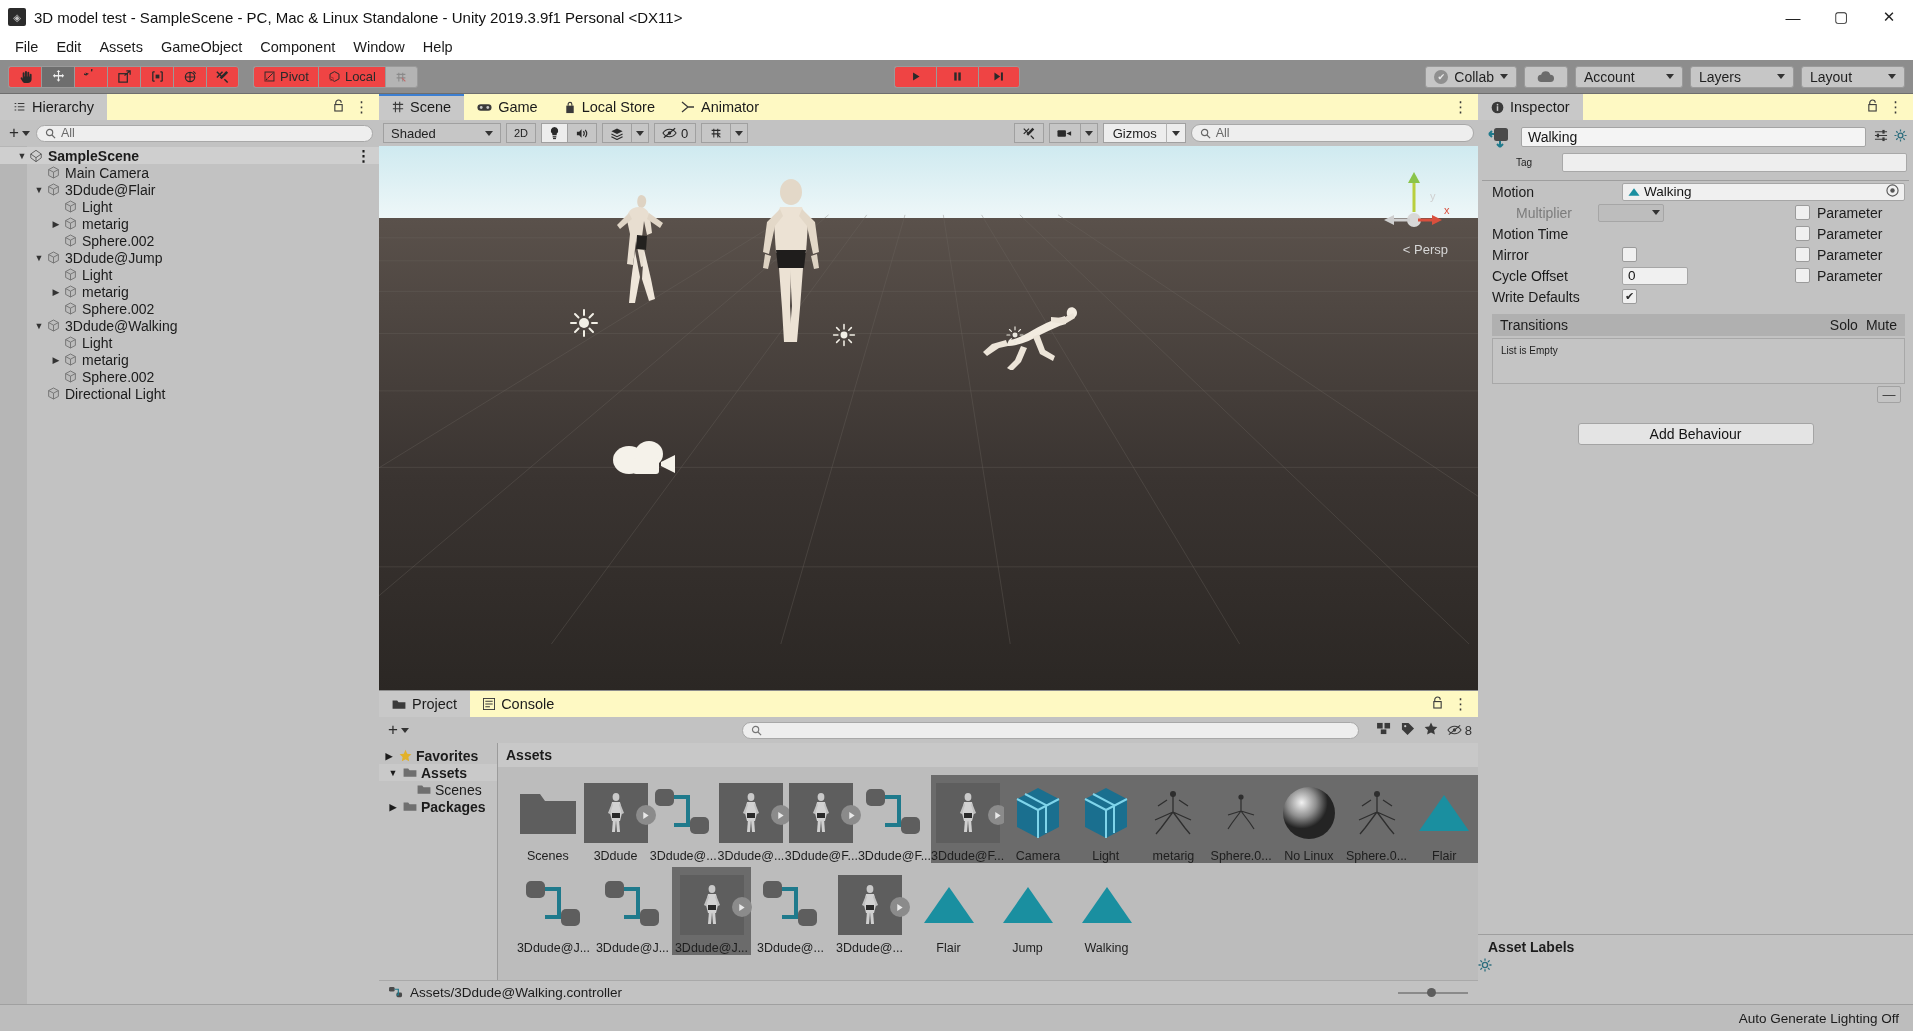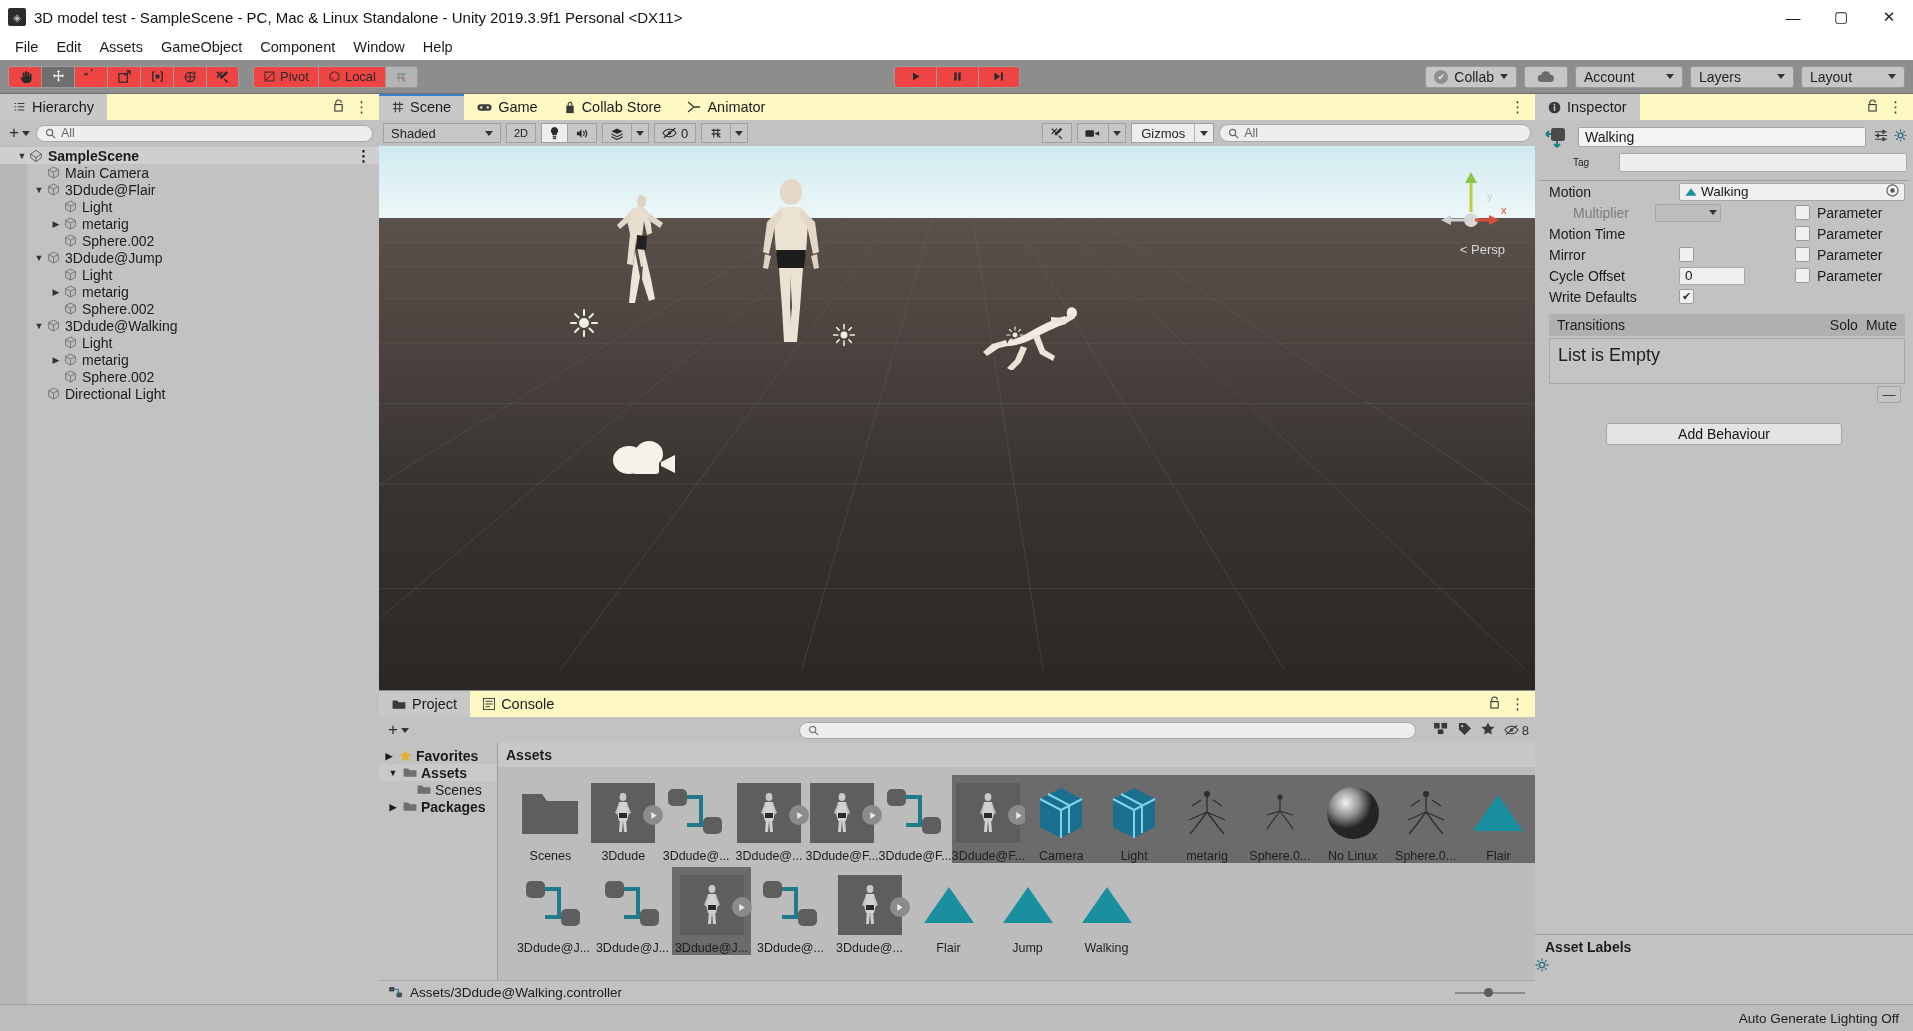--- a/index.html
+++ b/index.html
@@ -39,21 +39,21 @@
   .pill { height:22px; background:#c6c6c6; border:1px solid #9a9a9a; border-radius:3px; display:flex; align-items:center;
           padding:0 8px; gap:6px; font-size:14px; color:#1f1f1f; }
   .caret { width:0;height:0;border-left:4px solid transparent;border-right:4px solid transparent;border-top:5px solid #333; }
   .chk-round { width:14px;height:14px;border-radius:50%;background:#8f8f8f;color:#e8e8e8;font-size:9px;
                display:flex;align-items:center;justify-content:center;}
 
   
   .workspace { flex:1; display:flex; min-height:0; }
   .left-col { width:379px; display:flex; flex-direction:column; flex:none; }
   .center-col { flex:1; display:flex; flex-direction:column; min-width:0; }
-  .right-col { width:378px; display:flex; flex-direction:column; flex:none; background:#c2c2c2; }
+  .right-col { width:435px; display:flex; flex-direction:column; flex:none; background:#c2c2c2; }
 
   
   .tabbar { height:26px; background:#fef9c3; display:flex; align-items:center; flex:none; position:relative;}
   .tab { height:26px; display:flex; align-items:center; gap:6px; padding:0 13px; font-size:14.5px; color:#1b1b1b; }
   .tab.active { background:#c8c8c8; }
   .tab.active.scene { box-shadow: inset 0 2px 0 #3d7fd1; }
   .tabbar .tabicons { margin-left:auto; display:flex; align-items:center; gap:10px; padding-right:10px; color:#3a3a3a; font-size:13px;}
   .dots { letter-spacing:0; line-height:8px; font-size:15px; }
 
   .searchrow { height:26px; background:#c2c2c2; display:flex; align-items:center; gap:6px; padding:0 6px; flex:none; }
@@ -137,21 +137,21 @@
   .fld.small { width:66px; }
   .fld.dimbox { width:66px; background:#bdbdbd; border-color:#a6a6a6; justify-content:flex-end; padding-right:3px;}
   .cbox { width:15px;height:15px;background:#f0f0f0;border:1px solid #9b9b9b;border-radius:2px;
           display:flex;align-items:center;justify-content:center;font-size:11px;color:#2b2b2b;flex:none;}
   .paramcell { width:146px; display:flex; align-items:center; gap:7px; justify-content:flex-end; margin-left:auto;}
   .paramcell .ptext { width:88px; text-align:left; font-size:14px;}
   .transhd { height:22px; margin:7px 8px 0 14px; background:#b0b0b0; display:flex; align-items:center;
              padding:0 8px; font-size:14px; }
   .transhd .solomute { margin-left:auto; display:flex; gap:8px; }
   .translist { margin:2px 8px 0 14px; height:46px; background:#c4c4c4; border:1px solid #a8a8a8;
-               display:flex; align-items:flex-start; padding:6px 0 0 8px; font-size:18px;}
+               display:flex; align-items:flex-start; padding:6px 0 0 8px; font-size:10px;}
   .minusrow { display:flex; justify-content:flex-end; padding:2px 12px 0 0;}
   .minusbtn { width:24px;height:17px;background:#c4c4c4;border:1px solid #a2a2a2;border-radius:2px;
               display:flex;align-items:center;justify-content:center;font-size:13px;color:#333;}
   .addbeh { margin:20px auto 0 auto; width:236px; height:22px; background:#e4e4e4; border:1px solid #a4a4a4;
             border-radius:3px; display:flex; align-items:center; justify-content:center; font-size:14px; color:#141414;}
   .asset-labels { height:24px; border-top:1px solid #9e9e9e; display:flex; align-items:center;
                   padding-left:10px; font-size:14px; font-weight:bold; flex:none;}
   .insp-bottom { flex:1; background:#c2c2c2; position:relative; }
 
   
@@ -520,21 +520,21 @@
               <circle cx="4.5" cy="5.5" r="1.5" fill="#c8c8c8"></circle>
               <circle cx="11.5" cy="5.5" r="1.5" fill="#c8c8c8"></circle>
             </svg>
           <span>Game</span>
         </div>
         <div class="tab">
           <svg width="12" height="13" viewBox="0 0 12 14">
               <path d="M2 5h8v8H2z" fill="#3a3a3a"></path>
               <path d="M4 5V3.5a2 2 0 014 0V5" stroke="#3a3a3a" fill="none" stroke-width="1.2"></path>
             </svg>
-          <span>Collab Store</span>
+          <span>Local Store</span>
         </div>
         <div class="tab">
           <svg width="14" height="12" viewBox="0 0 14 12">
               <path d="M1 1l6 5-6 5M7 6h6" stroke="#3a3a3a" fill="none" stroke-width="1.3"></path>
             </svg>
           <span>Animator</span>
         </div>
         <div class="tabicons">
           <span class="dots">⋮</span>
         </div>

